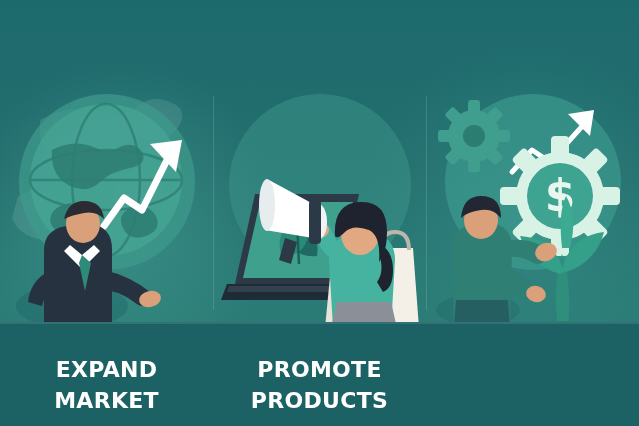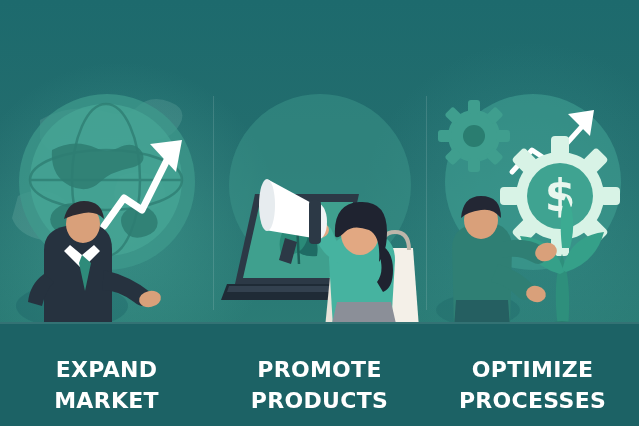--- a/index.html
+++ b/index.html
@@ -303,18 +303,14 @@
   <div class="bg-bottom-band"></div>
 
   <div class="caption c1">
     <span>EXPAND</span>
     <span class="l2">MARKET</span>
   </div>
   <div class="caption c2">
     <span>PROMOTE</span>
     <span class="l2">PRODUCTS</span>
   </div>
-  <div class="caption c3">
-    <span>OPTIMIZE</span>
-    <span class="l2">PROCESSES</span>
-  </div>
 
 </div>
 
 </body></html>

